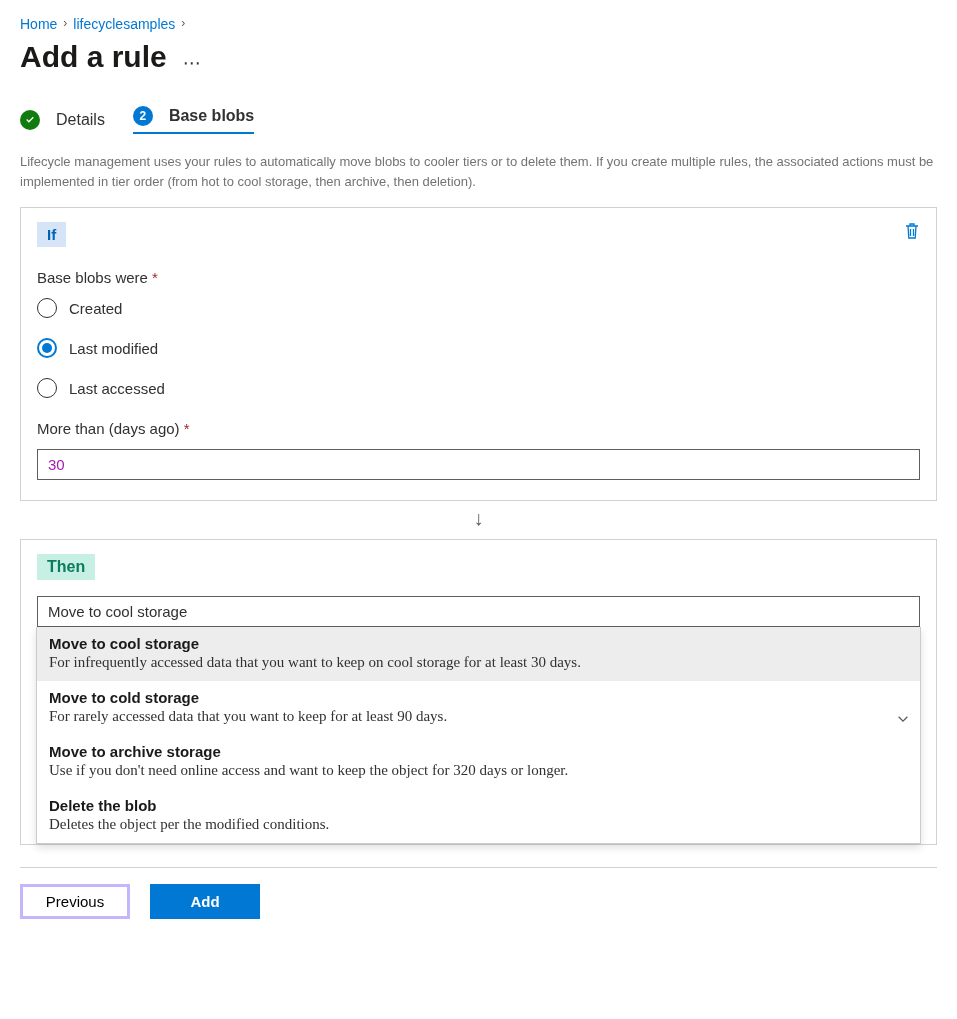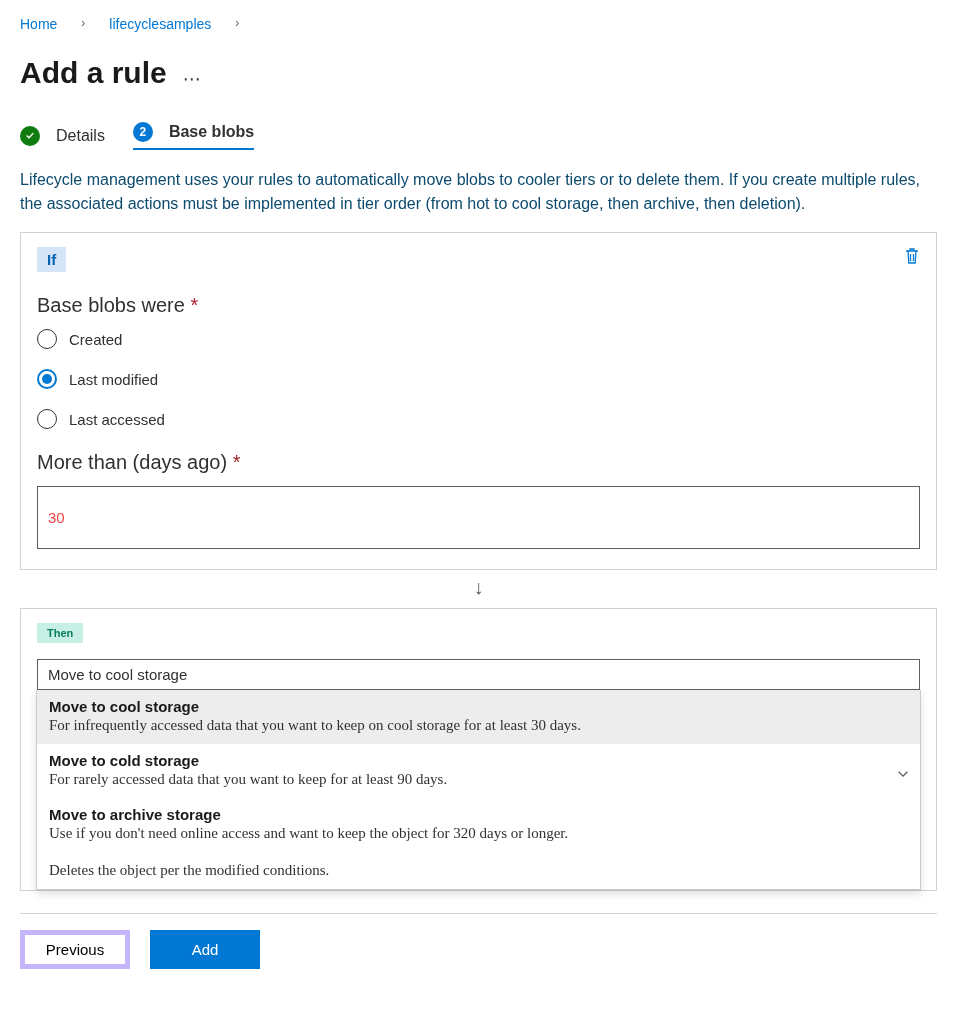--- a/index.html
+++ b/index.html
@@ -8,73 +8,73 @@
     padding: 16px 20px;
     font-family: "Segoe UI", -apple-system, Arial, sans-serif;
     font-size: 14px;
     color: #323130;
     background: #fff;
     width: 957px;
   }
   .breadcrumb {
     display: flex;
     align-items: flex-start;
-    gap: 24px;
+    gap: 6px;
     font-size: 14px;
-    margin-bottom: 24px;
+    margin-bottom: 8px;
   }
   .breadcrumb a { color: #0078d4; text-decoration: none; cursor: pointer; }
   .breadcrumb .chev { color: #605e5c; font-size: 12px; }
   .title-row { display: flex; align-items: flex-end; gap: 16px; margin-bottom: 32px; }
   .title { font-size: 30px; font-weight: 600; color: #1b1a19; margin: 0; }
   .more-btn { color: #323130; font-size: 18px; cursor: pointer; letter-spacing: 1px; }
 
   .steps { display: flex; align-items: center; gap: 28px; margin-bottom: 18px; }
   .step { display: flex; align-items: center; gap: 16px; font-size: 16px; }
   .step.active { font-weight: 600; border-bottom: 2px solid #0078d4; padding-bottom: 6px; }
   .step-badge {
     width: 20px; height: 20px; border-radius: 50%;
     display: inline-flex; align-items: center; justify-content: center;
     font-size: 12px; color: #fff; font-weight: 600;
   }
   .step-badge.done { background: #107c10; }
   .step-badge.current { background: #0078d4; }
 
-  .intro { font-size: 16px; line-height: 1.5; margin-bottom: 16px; color: #0c4a6e; }
+  .intro { font-size: 13px; line-height: 1.5; margin-bottom: 16px; color: #737373; }
 
   .card { border: 1px solid #d1d1d1; padding: 14px 16px 20px; background: #fff; margin-top: 9px; }
   .if-label {
     display: inline-block; background: #d6e4f7; color: #0062b3;
     padding: 4px 10px; font-weight: 600; font-size: 15px;
   }
   .then-label {
     display: inline-block; background: #c7efe3; color: #0a7d5a;
-    padding: 4px 10px; font-weight: 600; font-size: 11px;
+    padding: 4px 10px; font-weight: 600; font-size: 16px;
   }
   .card-head { display: flex; justify-content: space-between; align-items: flex-start; }
   .delete-icon { color: #0078d4; cursor: pointer; }
 
-  .field-label { margin-top: 22px; margin-bottom: 12px; font-size: 20px; color: #323130; }
+  .field-label { margin-top: 22px; margin-bottom: 12px; font-size: 15px; color: #323130; }
   .req { color: #a4262c; }
 
   .radio-group { display: flex; flex-direction: column; gap: 20px; }
   .radio-row { display: flex; align-items: center; gap: 12px; cursor: pointer; }
   .radio-outer {
     width: 20px; height: 20px; border-radius: 50%;
     border: 1.5px solid #323130; display: inline-flex;
     align-items: center; justify-content: center;
   }
   .radio-row.selected .radio-outer { border-color: #0078d4; border-width: 2px; }
   .radio-inner { width: 10px; height: 10px; border-radius: 50%; background: #0078d4; display: none; }
   .radio-row.selected .radio-inner { display: block; }
   .radio-text { font-size: 15px; }
 
   .text-input {
-    width: 100%; padding: 22px 10px; font-size: 15px;
-    border: 1px solid #605e5c; background: #fff; color: #ef4444;
+    width: 100%; padding: 6px 10px; font-size: 15px;
+    border: 1px solid #605e5c; background: #fff; color: #a21caf;
     font-family: inherit;
   }
 
   .arrow-down { text-align: center; color: #605e5c; font-size: 20px; margin: 6px 0 4px; }
 
   .select-wrap { position: relative; }
   .select-display {
     width: 100%; border: 1px solid #605e5c; padding: 6px 30px 6px 10px;
     font-size: 15px; background: #fff; cursor: pointer;
   }
@@ -91,25 +91,25 @@
   .dd-item { padding: 8px 12px 10px; cursor: pointer; }
   .dd-item.selected { background: #ededed; }
   .dd-title { font-weight: 700; font-size: 15px; color: #1b1a19; }
   .dd-desc { font-size: 15px; color: #323130; margin-top: 2px; font-family: Liberation Serif, serif; }
 
   .hr { border: none; border-top: 1px solid #d1d1d1; margin: 22px 0 16px; }
 
   .footer { display: flex; gap: 20px; }
   .btn {
     min-width: 110px; padding: 6px 20px; font-size: 15px;
-    border: 5px solid #c4b5fd; background: #fff; cursor: pointer;
+    border: 3px solid #c4b5fd; background: #fff; cursor: pointer;
     font-family: inherit;
     text-align: center;
   }
-  .btn.primary { background: #0078d4; color: #fff; border-color: #0078d4; font-weight: 400; }
+  .btn.primary { background: #0078d4; color: #fff; border-color: #0078d4; font-weight: 700; }
 </style>
 </head>
 <body>
 
 <nav class="breadcrumb">
   <a>Home</a>
   <span class="chev">›</span>
   <a>lifecyclesamples</a>
   <span class="chev">›</span>
 </nav>
@@ -195,20 +195,21 @@
       </div>
       <div class="dd-item">
         <div class="dd-title">Move to cold storage</div>
         <div class="dd-desc">For rarely accessed data that you want to keep for at least 90 days.</div>
       </div>
       <div class="dd-item">
         <div class="dd-title">Move to archive storage</div>
         <div class="dd-desc">Use if you don't need online access and want to keep the object for 320 days or longer.</div>
       </div>
       <div class="dd-item">
+        <div class="dd-title">Delete the blob</div>
         <div class="dd-desc">Deletes the object per the modified conditions.</div>
       </div>
     </div>
   </div>
 </div>
 
 <hr class="hr">
 
 <div class="footer">
   <button class="btn">Previous</button>

